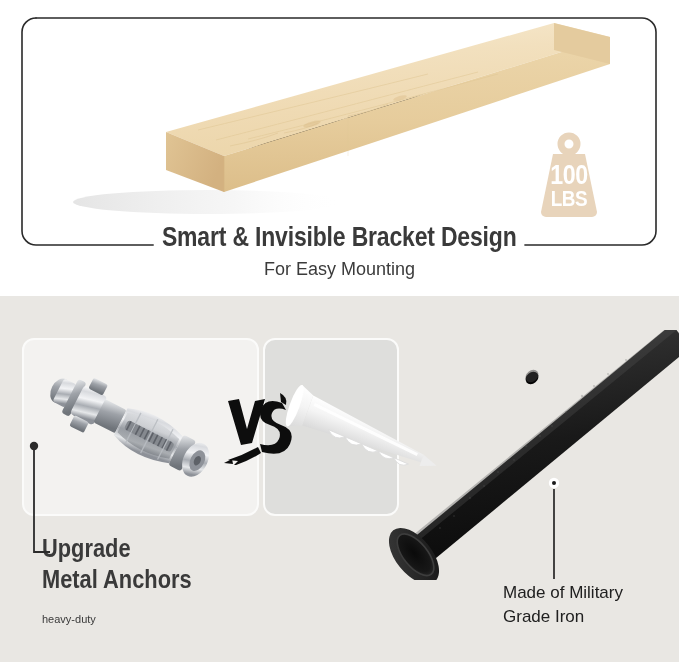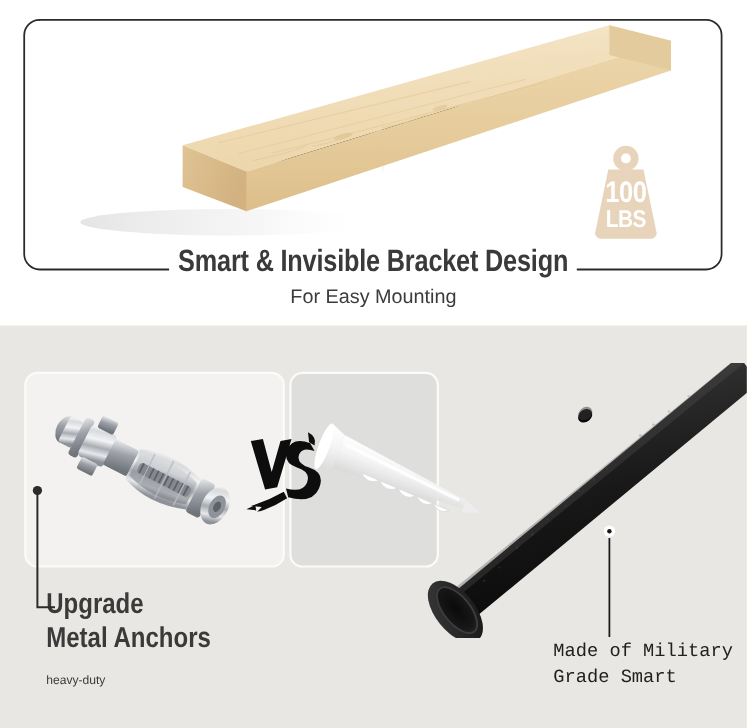--- a/index.html
+++ b/index.html
@@ -8,21 +8,21 @@
     background: #ffffff;
   }
   body {
     font-family: "Liberation Sans", sans-serif;
   }
   #page {
     position: relative;
     width: 679px;
     height: 662px;
     overflow: hidden;
-    background: #fef9c3;
+    background: #5eead4;
   }
 
   
   #top-panel {
     position: absolute;
     left: 0; top: 0;
     width: 679px; height: 296px;
     background: #ffffff;
     overflow: hidden;
   }
@@ -162,21 +162,20 @@
   }
 
   
   #label-military {
     position: absolute;
     left: 503px; top: 581px;
     color: #202020;
     font-size: 17px;
     line-height: 24px;
     white-space: nowrap;
-    font-family: Liberation Mono, monospace;
   }
   #label-military-line2 { display: block; }
 </style>
 </head>
 <body>
 
 <div id="page">
 
   <div id="top-panel">
 
@@ -445,16 +444,16 @@
   </svg>
 
   <div id="label-upgrade">
     <span>Upgrade</span>
     <span id="label-upgrade-line2">Metal Anchors</span>
   </div>
   <div id="label-heavy">heavy-duty</div>
 
   <div id="label-military">
     <span>Made of Military</span>
-    <span id="label-military-line2">Grade Smart</span>
+    <span id="label-military-line2">Grade Iron</span>
   </div>
 
 </div>
 
 </body></html>

